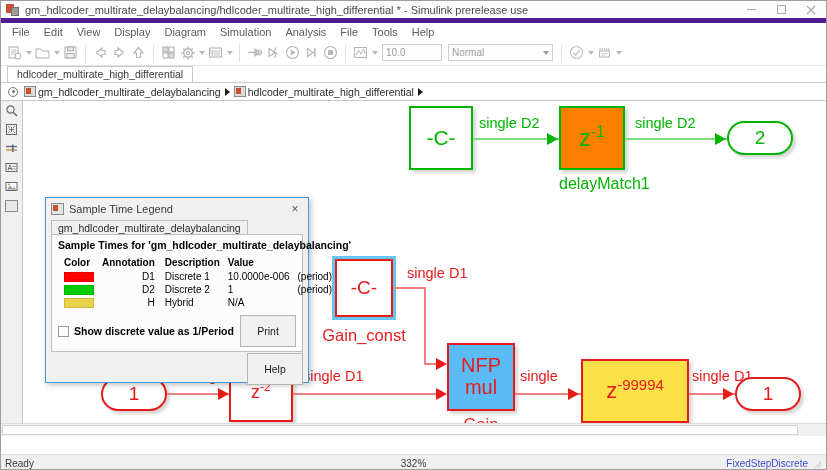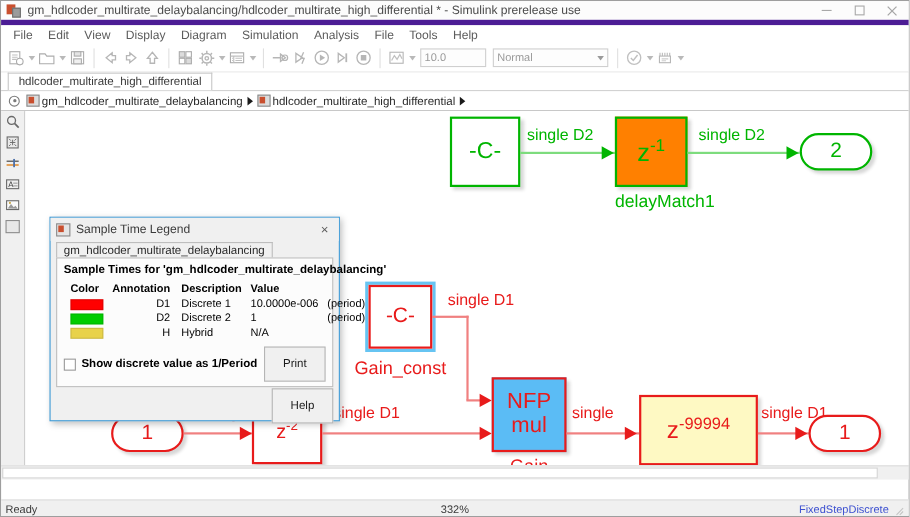--- a/index.html
+++ b/index.html
@@ -444,21 +444,21 @@
                     font-size:20px; flex-direction:column; line-height:1.08;">
           <span>NFP</span>
           <span>mul</span>
         </div>
         <div class="lbl red" style="left:424px; top:314px; width:68px; text-align:center; font-size:16.5px;">Gain</div>
 
         <div class="line" style="left:492px; top:292px; width:66px; height:1.6px;"></div>
         <div class="arw" style="left:545px; top:287px;"></div>
         <div class="sig red" style="left:497px; top:267px;">single</div>
 
-        <div class="blk blk-rect red" style="left:558px; top:258px; width:108px; height:64px; background:#fef9c3; font-size:22px;">
+        <div class="blk blk-rect red" style="left:558px; top:258px; width:108px; height:64px; background:#fde047; font-size:22px;">
           <span><span>z</span><span class="sup">-99994</span></span>
         </div>
         <div class="lbl red" style="left:558px; top:328px; width:108px; text-align:center; font-size:16.5px;text-decoration:underline;">delayMatch</div>
 
         <div class="line" style="left:666px; top:292px; width:48px; height:1.6px;"></div>
         <div class="arw" style="left:700px; top:287px;"></div>
         <div class="sig red" style="left:669px; top:267px;">single D1</div>
 
         <div class="port red" style="left:712px; top:276px; width:66px; height:34px; font-size:19px;">
           <span>1</span>

